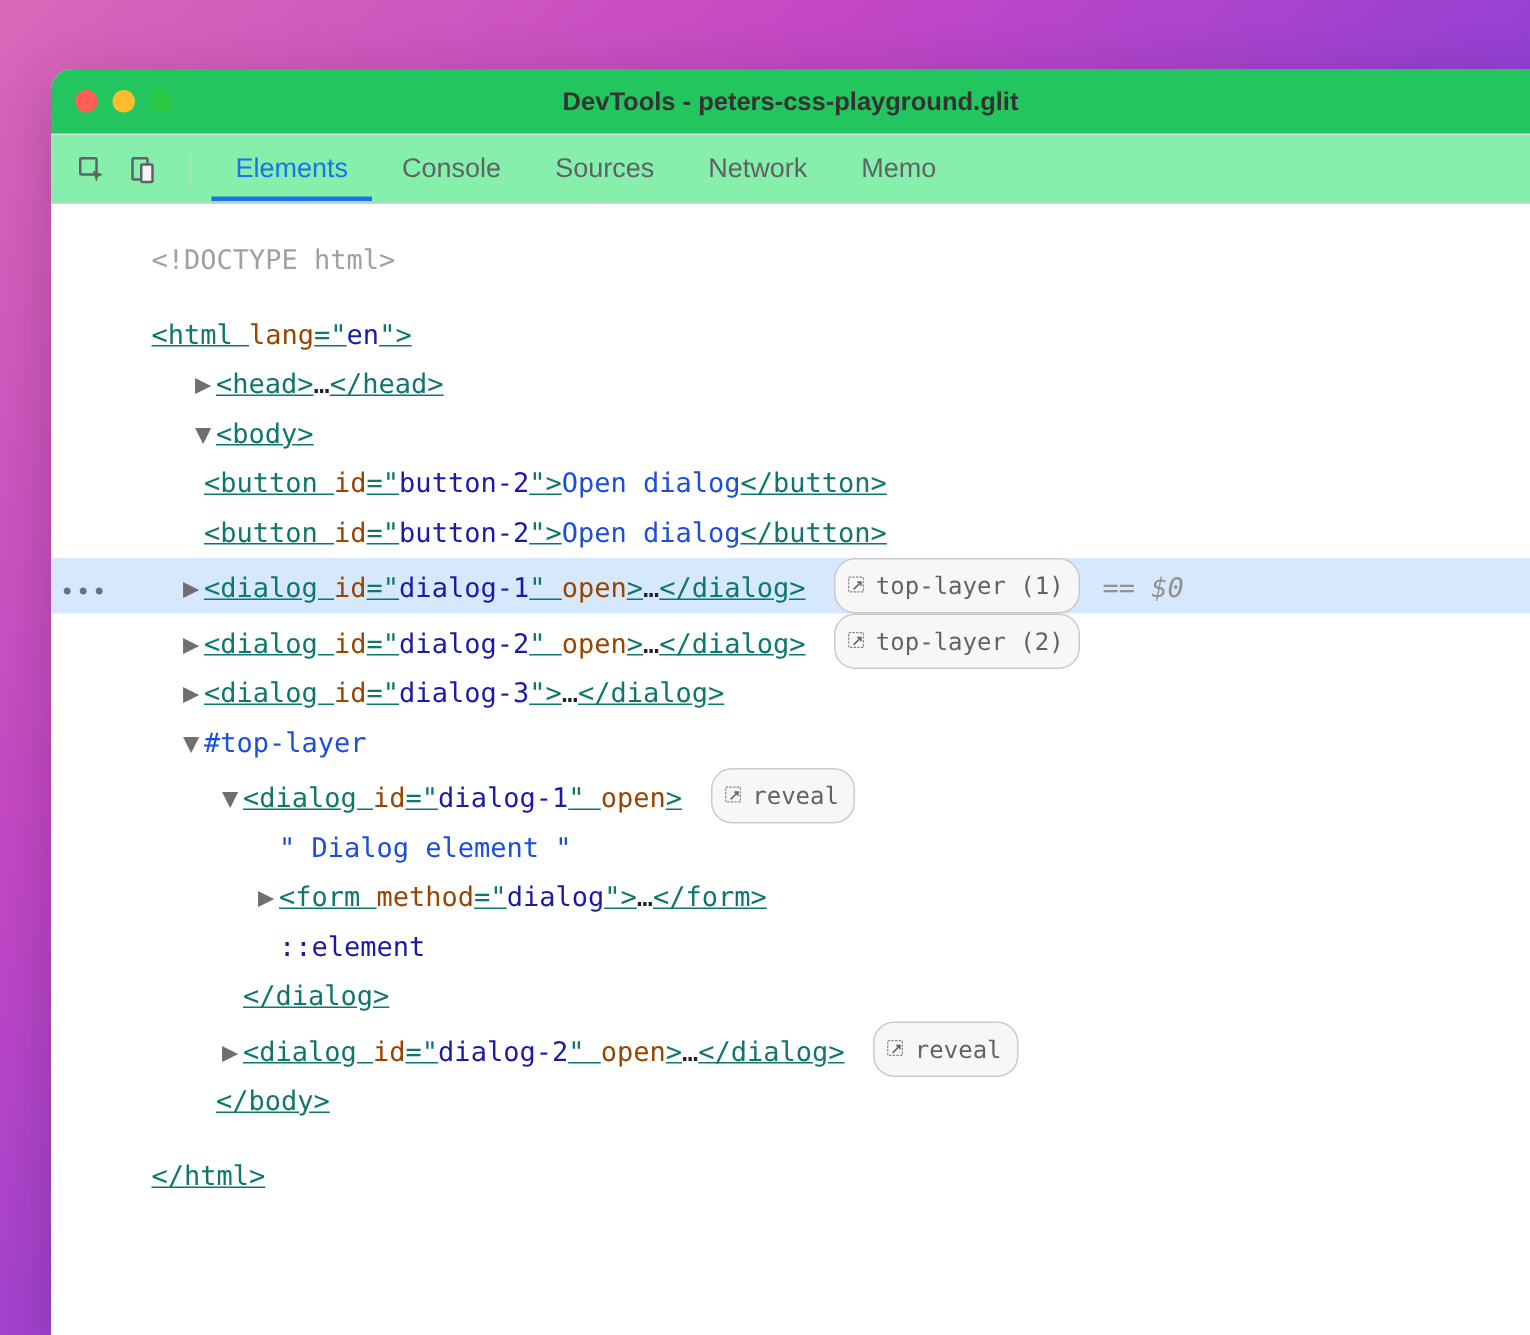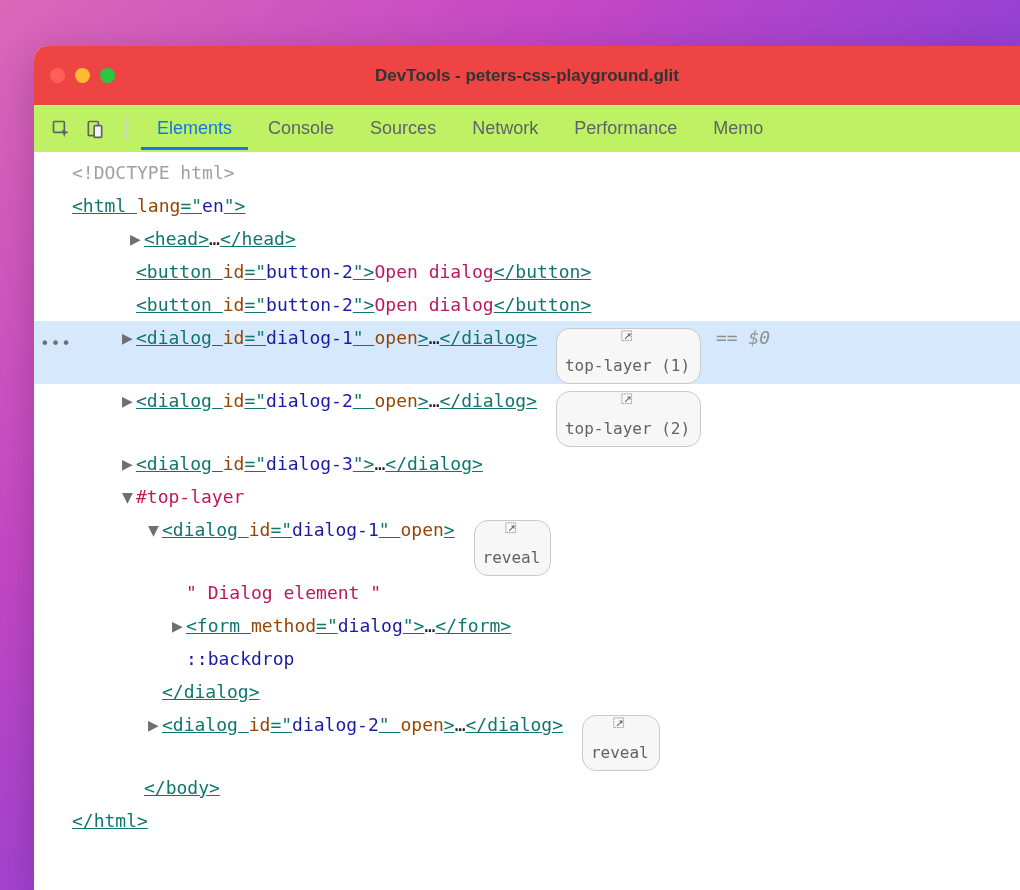--- a/index.html
+++ b/index.html
@@ -18,22 +18,22 @@
     right: 0;
     bottom: 0;
     background: #fff;
     border-radius: 14px 0 0 0;
     box-shadow: 0 10px 40px rgba(0,0,0,0.2);
     overflow: hidden;
     display: flex;
     flex-direction: column;
   }
   .titlebar {
-    height: 60px;
-    background: #ef4444;
+    height: 44px;
+    background: #22c55e;
     border-bottom: 1px solid #e0e0e0;
     display: flex;
     align-items: center;
     padding: 0 16px;
     position: relative;
   }
   .traffic-lights { display: flex; gap: 10px; }
   .tl { width: 15px; height: 15px; border-radius: 50%; }
   .tl.red { background: #ff5f57; }
   .tl.yellow { background: #febc2e; }
@@ -42,21 +42,21 @@
     position: absolute;
     left: 50%;
     transform: translateX(-50%);
     font-size: 17px;
     font-weight: 600;
     color: #333;
     white-space: nowrap;
   }
   .toolbar {
     height: 46px;
-    background: #bef264;
+    background: #86efac;
     border-bottom: 1px solid #d0d0d0;
     display: flex;
     align-items: center;
     padding: 0 14px;
     gap: 4px;
   }
   .tool-icon {
     width: 26px; height: 26px;
     display: flex; align-items: center; justify-content: center;
     margin-right: 4px;
@@ -111,41 +111,40 @@
     display: inline-block;
     width: 14px;
     color: #6f6f6f;
     cursor: pointer;
     user-select: none;
   }
   .p-doctype { color: #a0a0a0; }
   .p-tag { color: #0f766e; text-decoration: underline; }
   .p-attr { color: #994500; }
   .p-val { color: #1a1aa6; }
-  .p-text { color: #be185d; }
+  .p-text { color: #1d4ed8; }
   .p-pseudo { color: #1a1aa6; }
   .p-ellipsis { color: #202124; }
   .console-ref { color: #919191; font-style: italic; margin-left: 4px;}
   .badge {
     display: inline-flex;
     align-items: center;
     gap: 6px;
     border: 1px solid #cacaca;
     border-radius: 14px;
     padding: 1px 10px 1px 8px;
     margin-left: 8px;
     font-size: 16px;
     color: #5f6368;
     background: #f7f7f7;
     vertical-align: 1px;
     cursor: pointer;
-    flex-direction: column;
   }
   .badge svg { width: 13px; height: 13px; }
-  .ind-1 { padding-left: 24px; }
+  .ind-1 { padding-left: 53px; margin-top: 17px; }
   .ind-2 { padding-left: 96px; }
   .ind-3 { padding-left: 88px; }
   .ind-4 { padding-left: 114px; }
   .ind-5 { padding-left: 138px; }
   .noarrow { padding-left: 14px; display:inline-block; }
 </style>
 </head>
 <body>
 
 <div class="window">
@@ -170,32 +169,32 @@
       <svg viewBox="0 0 24 24" width="20" height="20" fill="none" stroke="currentColor" stroke-width="2">
         <rect x="4" y="3" width="12" height="17" rx="1"></rect>
         <rect x="11" y="8" width="9" height="14" rx="1" fill="#f1f3f4"></rect>
       </svg>
     </div>
     <div class="tool-sep"></div>
     <div class="tab active">Elements</div>
     <div class="tab">Console</div>
     <div class="tab">Sources</div>
     <div class="tab">Network</div>
-    <div class="tab">Performance</div>
     <div class="tab">Memo</div>
   </div>
 
   <div class="dom-tree">
 
     <div class="line ind-1"><span class="noarrow"></span><span class="p-doctype">&lt;!DOCTYPE html&gt;</span></div>
 
     <div class="line ind-1"><span class="noarrow"></span><span class="p-tag">&lt;html </span><span class="p-attr">lang</span><span class="p-tag">="</span><span class="p-val">en</span><span class="p-tag">"&gt;</span></div>
 
     <div class="line ind-2"><span class="arrow">▶</span><span class="p-tag">&lt;head&gt;</span><span class="p-ellipsis">…</span><span class="p-tag">&lt;/head&gt;</span></div>
 
+    <div class="line ind-2"><span class="arrow">▼</span><span class="p-tag">&lt;body&gt;</span></div>
 
     <div class="line ind-3"><span class="noarrow"></span><span class="p-tag">&lt;button </span><span class="p-attr">id</span><span class="p-tag">="</span><span class="p-val">button-2</span><span class="p-tag">"&gt;</span><span class="p-text">Open dialog</span><span class="p-tag">&lt;/button&gt;</span></div>
 
     <div class="line ind-3"><span class="noarrow"></span><span class="p-tag">&lt;button </span><span class="p-attr">id</span><span class="p-tag">="</span><span class="p-val">button-2</span><span class="p-tag">"&gt;</span><span class="p-text">Open dialog</span><span class="p-tag">&lt;/button&gt;</span></div>
 
     <div class="line ind-3 selected">
       <span class="sel-dots">•••</span>
       <span class="arrow">▶</span><span class="p-tag">&lt;dialog </span><span class="p-attr">id</span><span class="p-tag">="</span><span class="p-val">dialog-1</span><span class="p-tag">" </span><span class="p-attr">open</span><span class="p-tag">&gt;</span><span class="p-ellipsis">…</span><span class="p-tag">&lt;/dialog&gt;</span>
       <span class="badge">
         <svg viewBox="0 0 16 16">
@@ -228,21 +227,21 @@
             <path d="M5 11 L11 5 M8 5 H11 V8" stroke="#666" fill="none" stroke-width="1.3"></path>
           </svg>
         <span>reveal</span>
       </span>
     </div>
 
     <div class="line ind-5"><span class="noarrow"></span><span class="p-text">" Dialog element "</span></div>
 
     <div class="line ind-5"><span class="arrow">▶</span><span class="p-tag">&lt;form </span><span class="p-attr">method</span><span class="p-tag">="</span><span class="p-val">dialog</span><span class="p-tag">"&gt;</span><span class="p-ellipsis">…</span><span class="p-tag">&lt;/form&gt;</span></div>
 
-    <div class="line ind-5"><span class="noarrow"></span><span class="p-pseudo">::backdrop</span></div>
+    <div class="line ind-5"><span class="noarrow"></span><span class="p-pseudo">::element</span></div>
 
     <div class="line ind-4"><span class="noarrow"></span><span class="p-tag">&lt;/dialog&gt;</span></div>
 
     <div class="line ind-4"><span class="arrow">▶</span><span class="p-tag">&lt;dialog </span><span class="p-attr">id</span><span class="p-tag">="</span><span class="p-val">dialog-2</span><span class="p-tag">" </span><span class="p-attr">open</span><span class="p-tag">&gt;</span><span class="p-ellipsis">…</span><span class="p-tag">&lt;/dialog&gt;</span>
       <span class="badge">
         <svg viewBox="0 0 16 16">
             <rect x="1" y="1" width="12" height="12" fill="none" stroke="#888" stroke-dasharray="2 1"></rect>
             <path d="M5 11 L11 5 M8 5 H11 V8" stroke="#666" fill="none" stroke-width="1.3"></path>
           </svg>
         <span>reveal</span>

